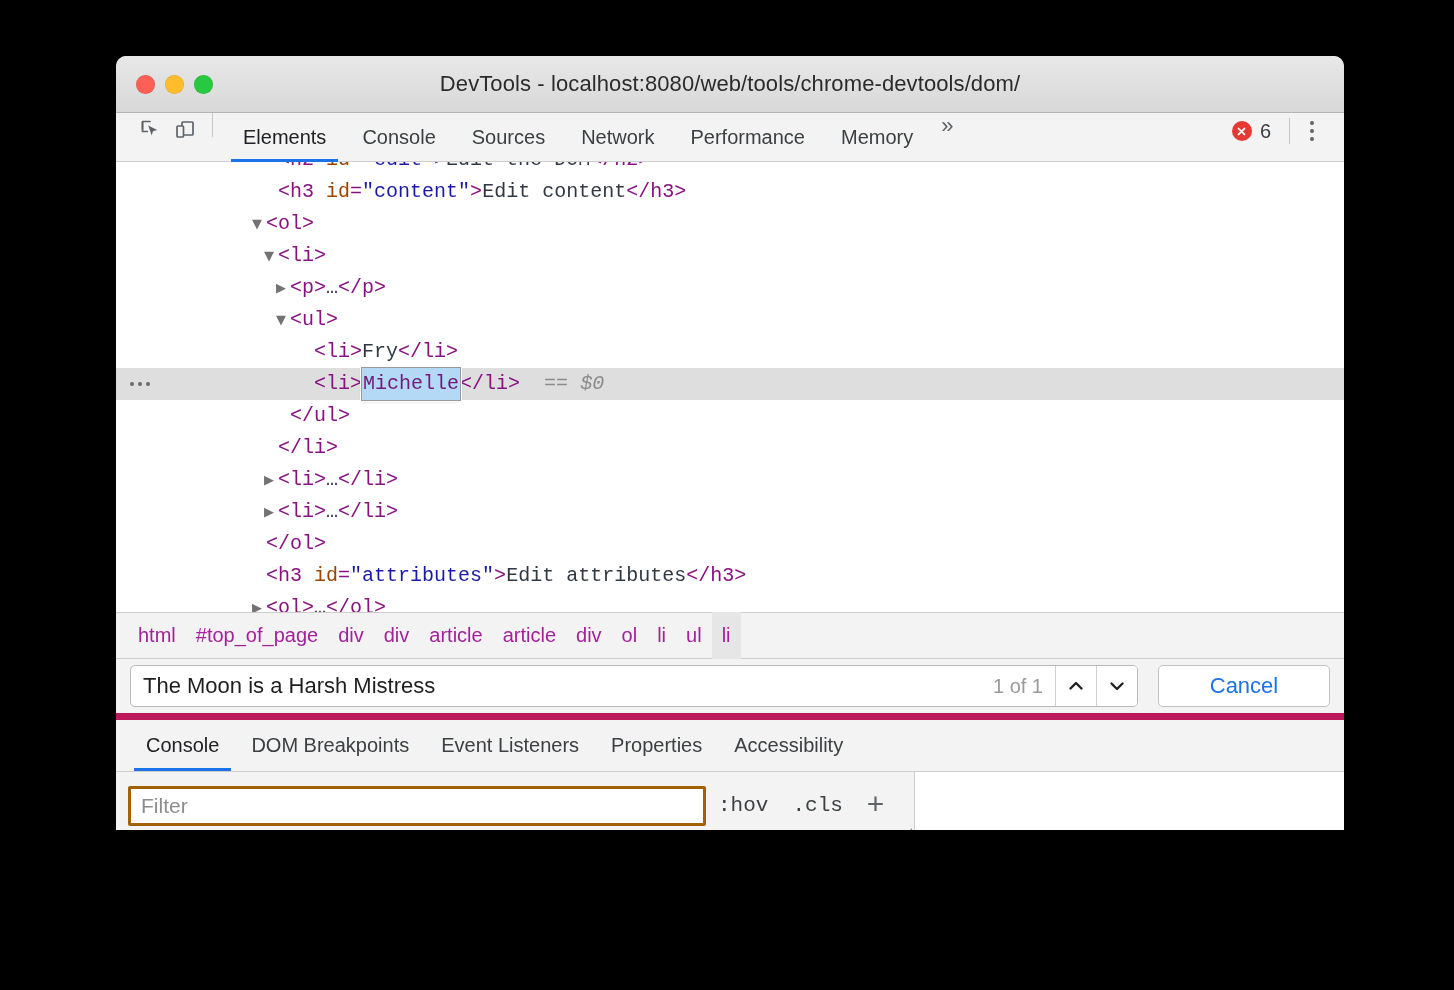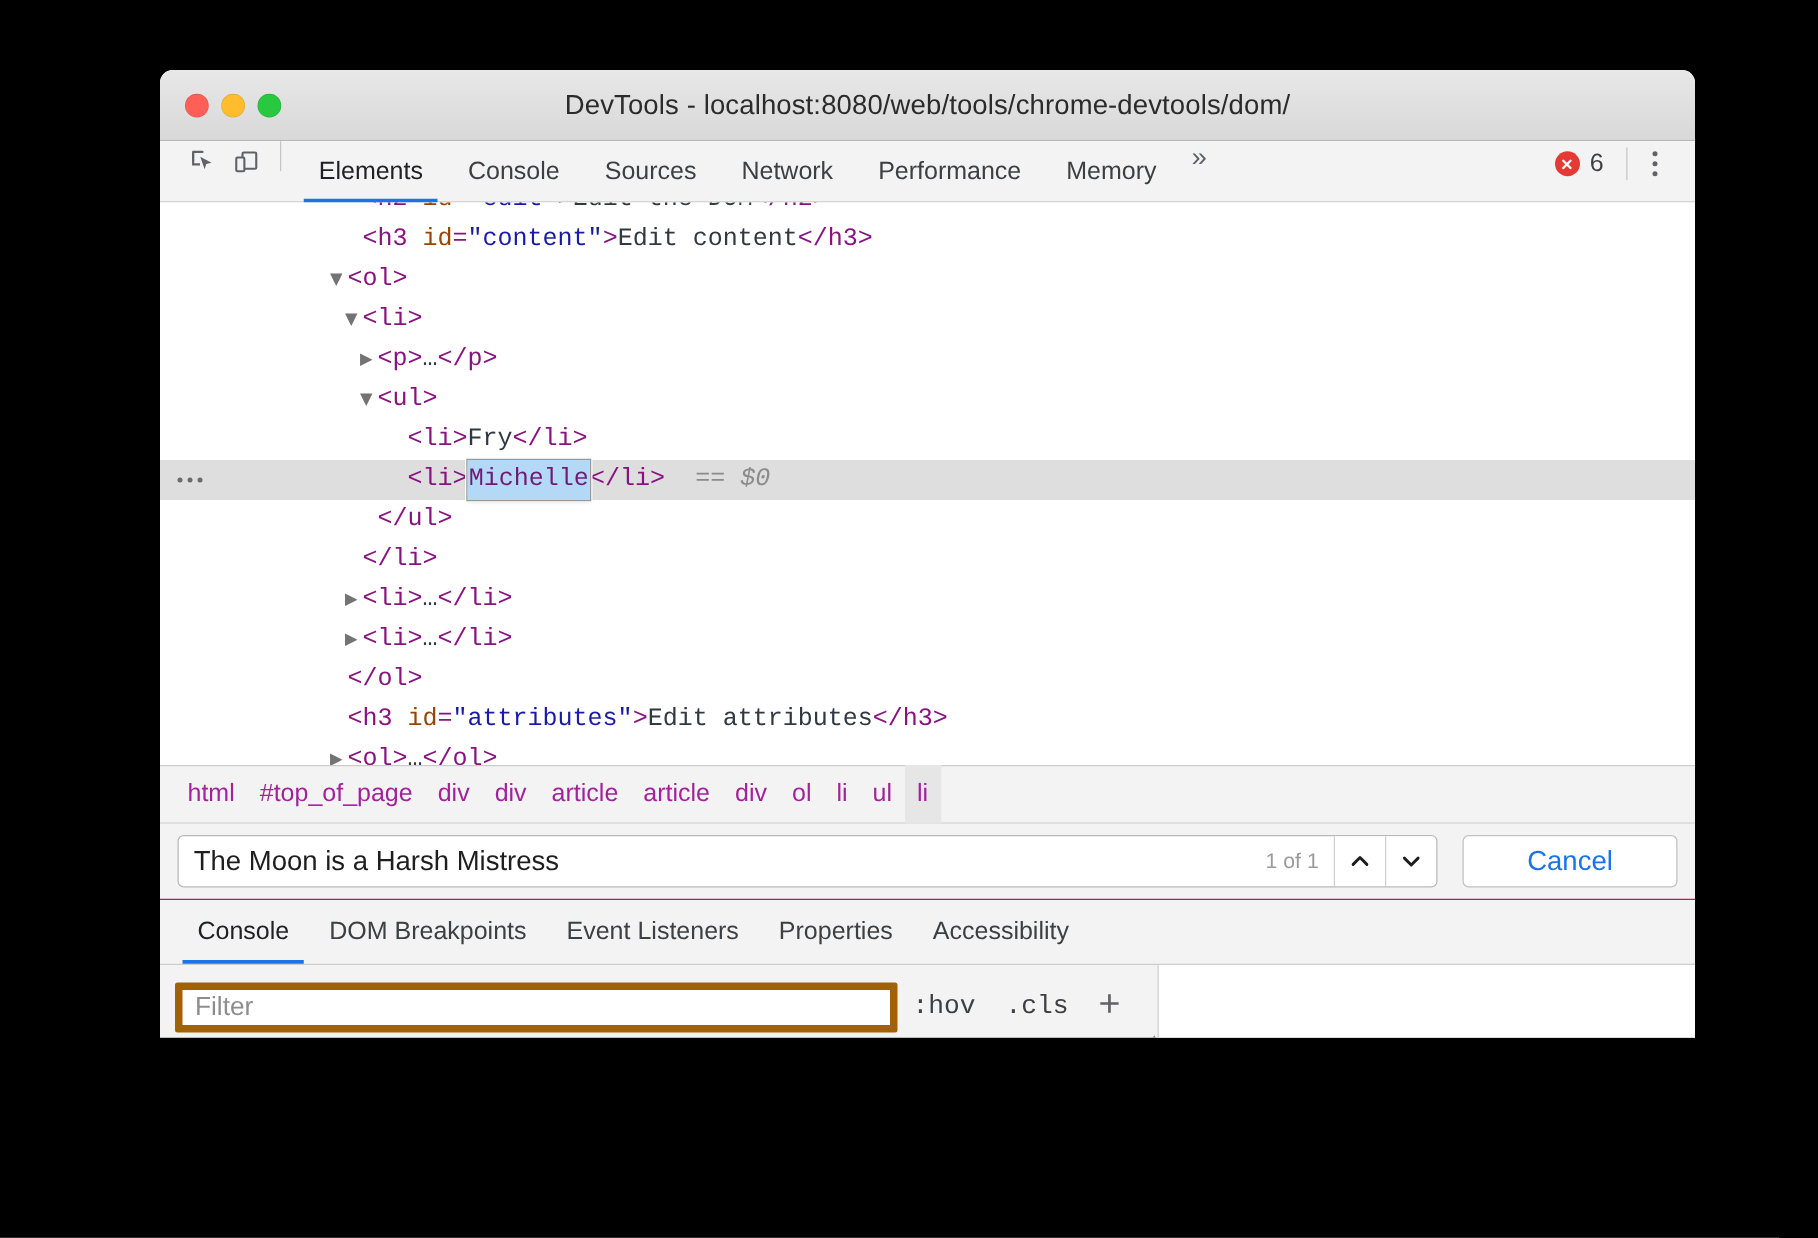--- a/index.html
+++ b/index.html
@@ -15,21 +15,21 @@
   #stage {
     position: relative;
     width: 1454px;
     height: 990px;
     background: #000000;
   }
 
   
   #window {
     position: absolute;
-    left: 128px;
+    left: 116px;
     top: 56px;
     width: 1228px;
     height: 774px;
     background: #ffffff;
     border-radius: 10px 10px 0 0;
     overflow: hidden;
     box-shadow: 0 0 0 0.5px rgba(0,0,0,0.35);
   }
 
   
@@ -242,21 +242,21 @@
   .crumb.active { background: #e6e6e6; }
 
   
   #searchbar {
     height: 61px;
     background: #f3f3f3;
     display: flex;
     align-items: center;
     padding: 0 14px;
     box-sizing: border-box;
-    border-bottom: 1px solid #be185d;
+    border-bottom: 7px solid #be185d;
   }
   #search-field {
     flex: 1;
     height: 42px;
     background: #ffffff;
     border: 1px solid #b9b9b9;
     border-radius: 5px;
     display: flex;
     align-items: center;
     box-sizing: border-box;
@@ -267,21 +267,21 @@
     border: 0;
     outline: 0;
     font-size: 22px;
     color: #1e1e1e;
     padding: 0 12px;
     background: transparent;
     font-family: "Liberation Sans", sans-serif;
     min-width: 0;
   }
   #match-count {
-    font-size: 17px;
+    font-size: 20px;
     color: #9a9a9a;
     padding: 0 12px;
     white-space: nowrap;
     font-family: "Liberation Sans", sans-serif;
   }
   .nav-btn {
     width: 40px;
     height: 40px;
     border-left: 1px solid #d0d0d0;
     display: flex;
@@ -349,21 +349,21 @@
     display: flex;
     align-items: center;
     padding: 0 0 0 12px;
     box-sizing: border-box;
     position: relative;
   }
   #filter-input {
     width: 578px;
     height: 40px;
     background: #ffffff;
-    border: 6px solid #a16207;
+    border: 3px solid #a16207;
     border-radius: 2px;
     display: flex;
     align-items: center;
     padding: 0 10px;
     box-sizing: border-box;
     font-size: 21px;
     color: #8d8d8d;
     font-family: "Liberation Sans", sans-serif;
   }
   .pseudo-btn {

